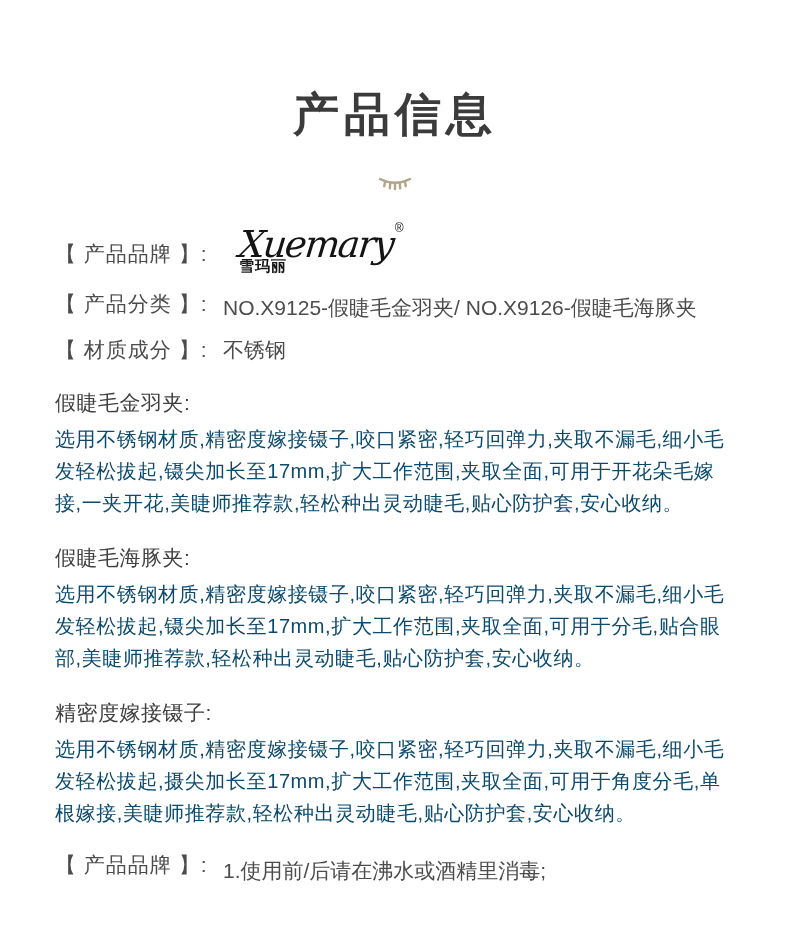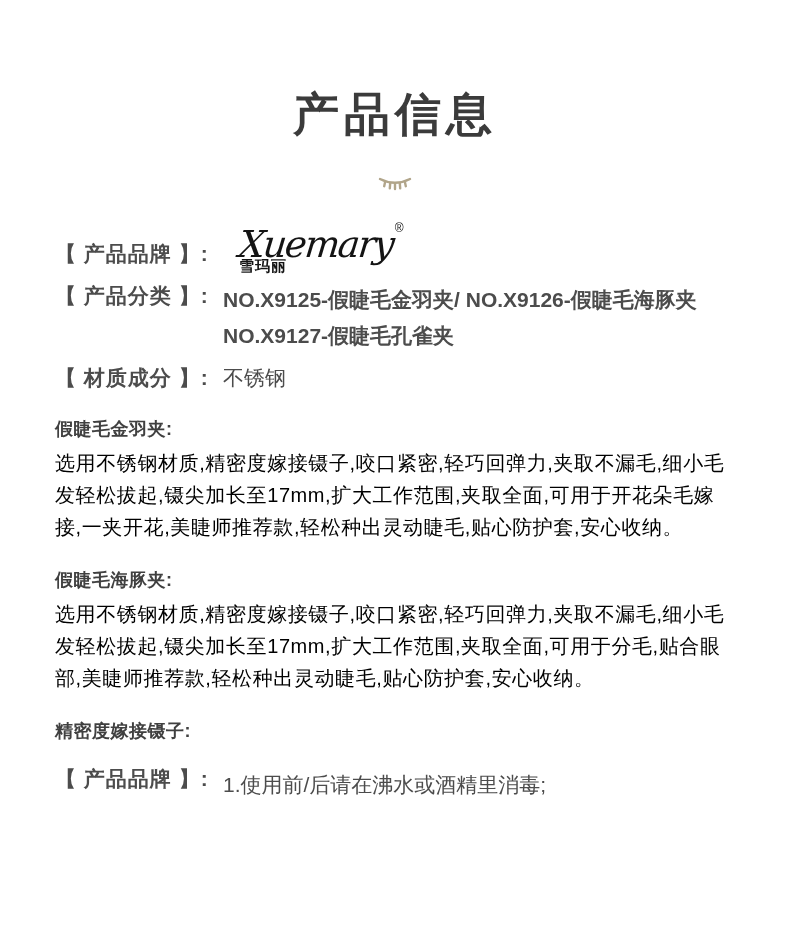--- a/index.html
+++ b/index.html
@@ -34,27 +34,26 @@
   .info-row {
     display: flex;
     align-items: flex-start;
     font-size: 21px;
     color: #4c4c4c;
   }
   .info-label {
     flex: 0 0 168px;
     white-space: nowrap;
     letter-spacing: 1px;
-    font-weight: bold;
   }
   .brand-row { margin-top: 34px; align-items: center; min-height: 56px; }
-  .category-row { margin-top: 0; }
+  .category-row { margin-top: 8px; }
   .material-row { margin-top: 10px; align-items: flex-end; }
   .notes-row { margin-top: 22px; }
-  .value-lines { line-height: 36px; font-weight: bold; }
+  .value-lines { line-height: 36px; }
   .value-line { display: block; }
   .material-value { line-height: 28px; }
   .notes-lines { line-height: 40px; }
   
   .logo {
     position: relative;
     display: inline-block;
     margin-left: 16px;
     margin-top: -10px;
     color: #141414;
@@ -82,30 +81,30 @@
     font-weight: bold;
     letter-spacing: 1px;
     margin-top: -9px;
     padding-right: 18px;
     color: #141414;
   }
   
   .section { margin-top: 0; }
   .section-heading {
     margin-top: 25px;
-    font-size: 18px;
-    font-weight: 700;
+    font-size: 21px;
+    font-weight: 400;
     color: #404040;
     letter-spacing: 0.5px;
   }
   .section-body {
     margin-top: 6px;
     font-size: 20px;
     line-height: 32px;
-    color: #000000;
+    color: #0c4a6e;
     word-break: break-all;
     letter-spacing: 0.6px;
   }
   .sec-2 .section-heading, .sec-3 .section-heading { }
 </style>
 </head>
 <body>
 
 <div class="page">
 
@@ -131,41 +130,41 @@
       <span class="logo">
         <span class="logo-script">Xuemary</span><span class="logo-reg">®</span>
         <span class="logo-cn">雪玛丽</span>
       </span>
     </div>
 
     <div class="info-row category-row">
       <span class="info-label">【 产品分类 】:</span>
       <span class="value-lines">
         <span class="value-line">NO.X9125-假睫毛金羽夹/ NO.X9126-假睫毛海豚夹</span>
-        <span class="value-line">NO.X9127-假睫毛孔雀夹</span>
       </span>
     </div>
 
     <div class="info-row material-row">
       <span class="info-label">【 材质成分 】:</span>
       <span class="material-value">不锈钢</span>
     </div>
 
     <div class="section sec-1">
       <div class="section-heading">假睫毛金羽夹:</div>
       <div class="section-body">选用不锈钢材质,精密度嫁接镊子,咬口紧密,轻巧回弹力,夹取不漏毛,细小毛发轻松拔起,镊尖加长至17mm,扩大工作范围,夹取全面,可用于开花朵毛嫁接,一夹开花,美睫师推荐款,轻松种出灵动睫毛,贴心防护套,安心收纳。</div>
     </div>
 
     <div class="section sec-2">
       <div class="section-heading">假睫毛海豚夹:</div>
       <div class="section-body">选用不锈钢材质,精密度嫁接镊子,咬口紧密,轻巧回弹力,夹取不漏毛,细小毛发轻松拔起,镊尖加长至17mm,扩大工作范围,夹取全面,可用于分毛,贴合眼部,美睫师推荐款,轻松种出灵动睫毛,贴心防护套,安心收纳。</div>
     </div>
 
     <div class="section sec-3">
       <div class="section-heading">精密度嫁接镊子:</div>
+      <div class="section-body">选用不锈钢材质,精密度嫁接镊子,咬口紧密,轻巧回弹力,夹取不漏毛,细小毛发轻松拔起,摄尖加长至17mm,扩大工作范围,夹取全面,可用于角度分毛,单根嫁接,美睫师推荐款,轻松种出灵动睫毛,贴心防护套,安心收纳。</div>
     </div>
 
     <div class="info-row notes-row">
       <span class="info-label">【 产品品牌 】:</span>
       <span class="notes-lines">
         <span class="value-line">1.使用前/后请在沸水或酒精里消毒;</span>
 
       </span>
     </div>
 

